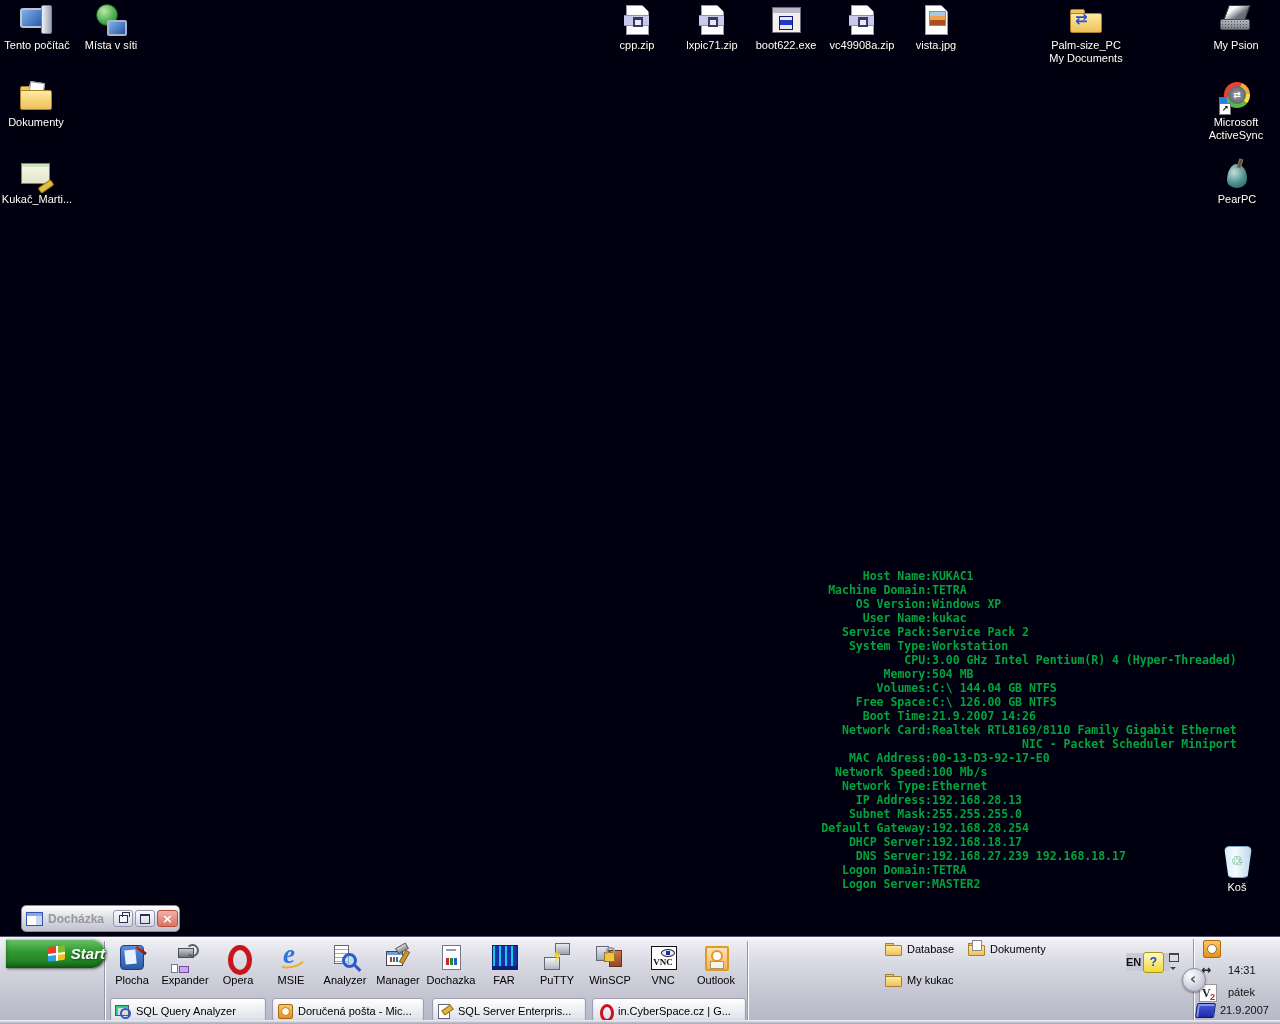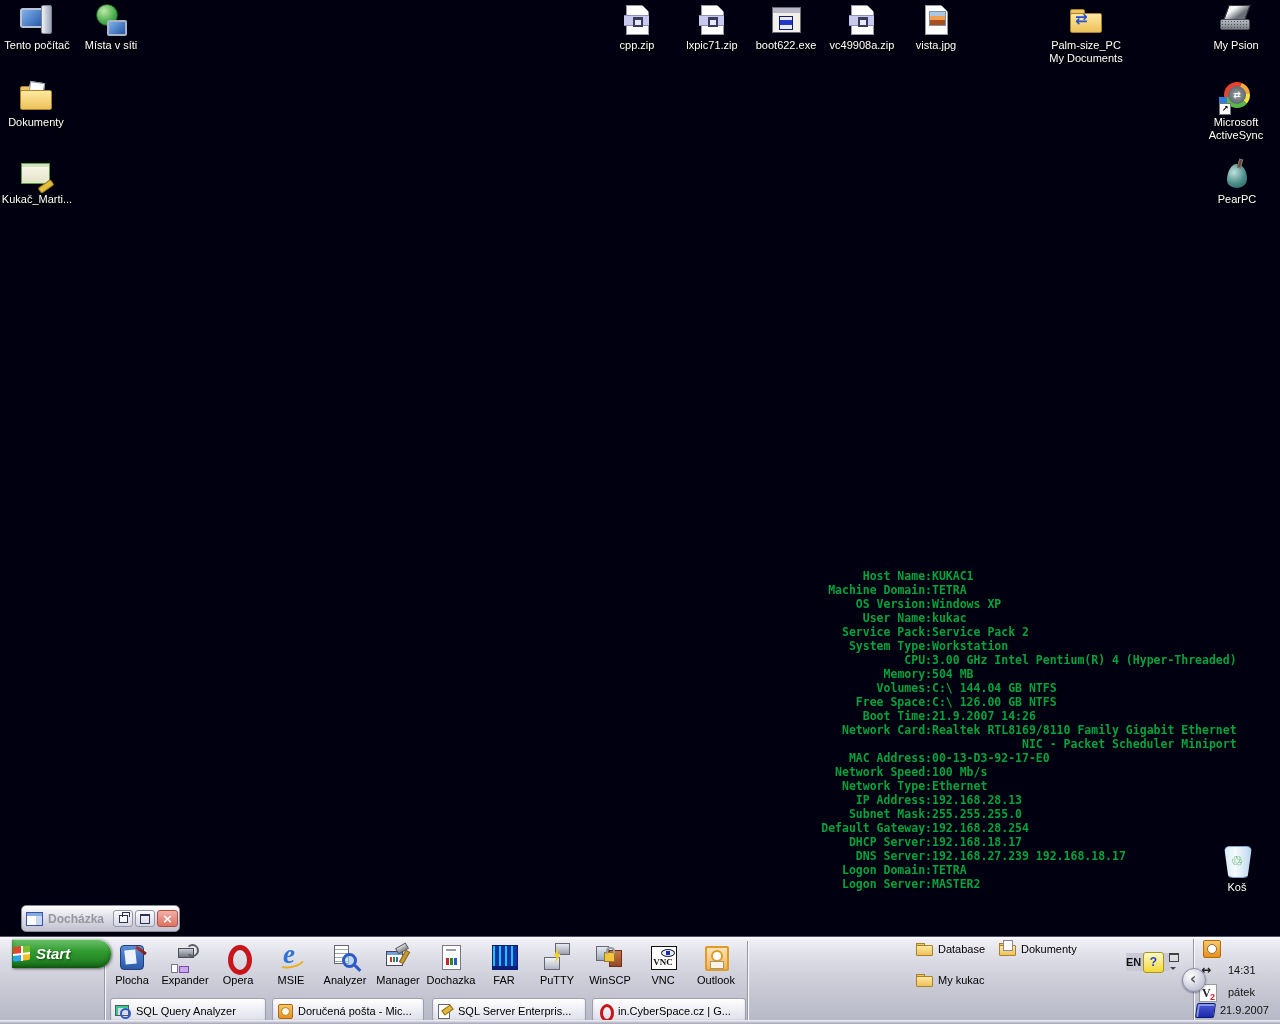--- a/index.html
+++ b/index.html
@@ -103,24 +103,24 @@
   .g-max{width:8px;height:7px;border:1px solid #30305C;border-top-width:2px;}
 
   
   .taskbar{position:absolute;left:0;top:936px;width:1280px;height:88px;
      background:linear-gradient(#FDFDFE 0,#EFEFF4 3px,#D8D9E2 30%,#C6C7D3 62%,#B6B7C6 100%);
      border-top:1px solid #50506A;box-sizing:border-box;}
   .taskbar::after{content:'';position:absolute;left:0;right:0;bottom:0;height:4px;
      background:linear-gradient(#F4F4F8,#A2A3B6);}
   .groove{position:absolute;top:4px;bottom:4px;width:0;border-left:1px solid #9396AC;border-right:1px solid #FBFBFD;}
 
-  .startbtn{position:absolute;left:12px;top:2px;width:99px;height:29px;border-radius:0 14px 14px 0;
+  .startbtn{position:absolute;left:6px;top:2px;width:99px;height:29px;border-radius:0 14px 14px 0;
      background:linear-gradient(#6CC26C,#2F9A2F 45%,#1F7A1F 92%,#186318);
      box-shadow:inset 0 1px 0 rgba(255,255,255,.55),inset 0 -3px 4px rgba(0,60,0,.45),1px 1px 3px rgba(0,0,0,.55);
-     display:flex;align-items:center;padding-left:1px;box-sizing:border-box;cursor:pointer;}
+     display:flex;align-items:center;padding-left:1px;box-sizing:border-box;cursor:pointer;justify-content:flex-end;}
   .flag{width:17px;height:15px;flex:none;margin-right:6px;border-radius:2px;transform:skewY(-6deg);
      background:linear-gradient(#fff,#fff) 50% 0/2px 100% no-repeat,
                 linear-gradient(#fff,#fff) 0 50%/100% 2px no-repeat,
                 conic-gradient(#7DBF28 0 25%,#F2BE26 25% 50%,#2BA3E8 50% 75%,#E8422A 75% 100%);}
   .startlbl{font:italic bold 15px "Liberation Sans",sans-serif;color:#fff;text-shadow:1px 1px 2px #144914;}
 
   .ql{position:absolute;top:6px;width:52px;text-align:center;cursor:pointer;}
   .qi{position:relative;width:30px;height:30px;margin:0 auto;}
   .qlbl{font:11px "Liberation Sans",sans-serif;color:#000;margin-top:1px;}
 
@@ -210,21 +210,21 @@
      background:linear-gradient(#F8C868,#E89020);border:1px solid #A86810;}
   .wi-inbox::after{content:'';position:absolute;left:4px;top:4px;width:7px;height:7px;border-radius:50%;
      background:#FFF8E8;border:1px solid #B88018;}
   .wi-ent::before{content:'';position:absolute;left:1px;top:1px;width:10px;height:13px;background:#fff;border:1px solid #667;}
   .wi-ent::after{content:'';position:absolute;left:5px;top:4px;width:9px;height:4px;background:#E0B840;
      border:1px solid #907018;transform:rotate(-35deg);}
   .wi-op::before{content:'';position:absolute;left:3px;top:1px;width:8px;height:12px;border:3px solid #C8151C;border-radius:50%;}
 
   
   .tbitem{position:absolute;display:flex;align-items:center;gap:5px;cursor:pointer;
-     font:11px "Liberation Sans",sans-serif;color:#000;margin-left:31px;}
+     font:11px "Liberation Sans",sans-serif;color:#000;}
   .tbf{width:17px;height:14px;position:relative;flex:none;}
   .tbf::before{content:'';position:absolute;left:0;top:1px;width:7px;height:3px;background:#EFC75E;border:1px solid #A8812F;}
   .tbf::after{content:'';position:absolute;left:0;top:3px;width:15px;height:9px;
      background:linear-gradient(#FFE9A0,#EDC158);border:1px solid #A8812F;border-radius:1px;}
   .tbf .sheet{position:absolute;left:4px;top:-2px;width:8px;height:9px;background:#fff;border:1px solid #889;z-index:2;}
 
   
   .lang{position:absolute;left:1118px;top:16px;width:44px;height:18px;background:#C9CAD6;color:#111;
      font:bold 11px/18px "Liberation Sans",sans-serif;cursor:pointer;margin-left:8px;}
   .helpico{position:absolute;left:1143px;top:15px;width:19px;height:19px;border-radius:3px;cursor:pointer;

